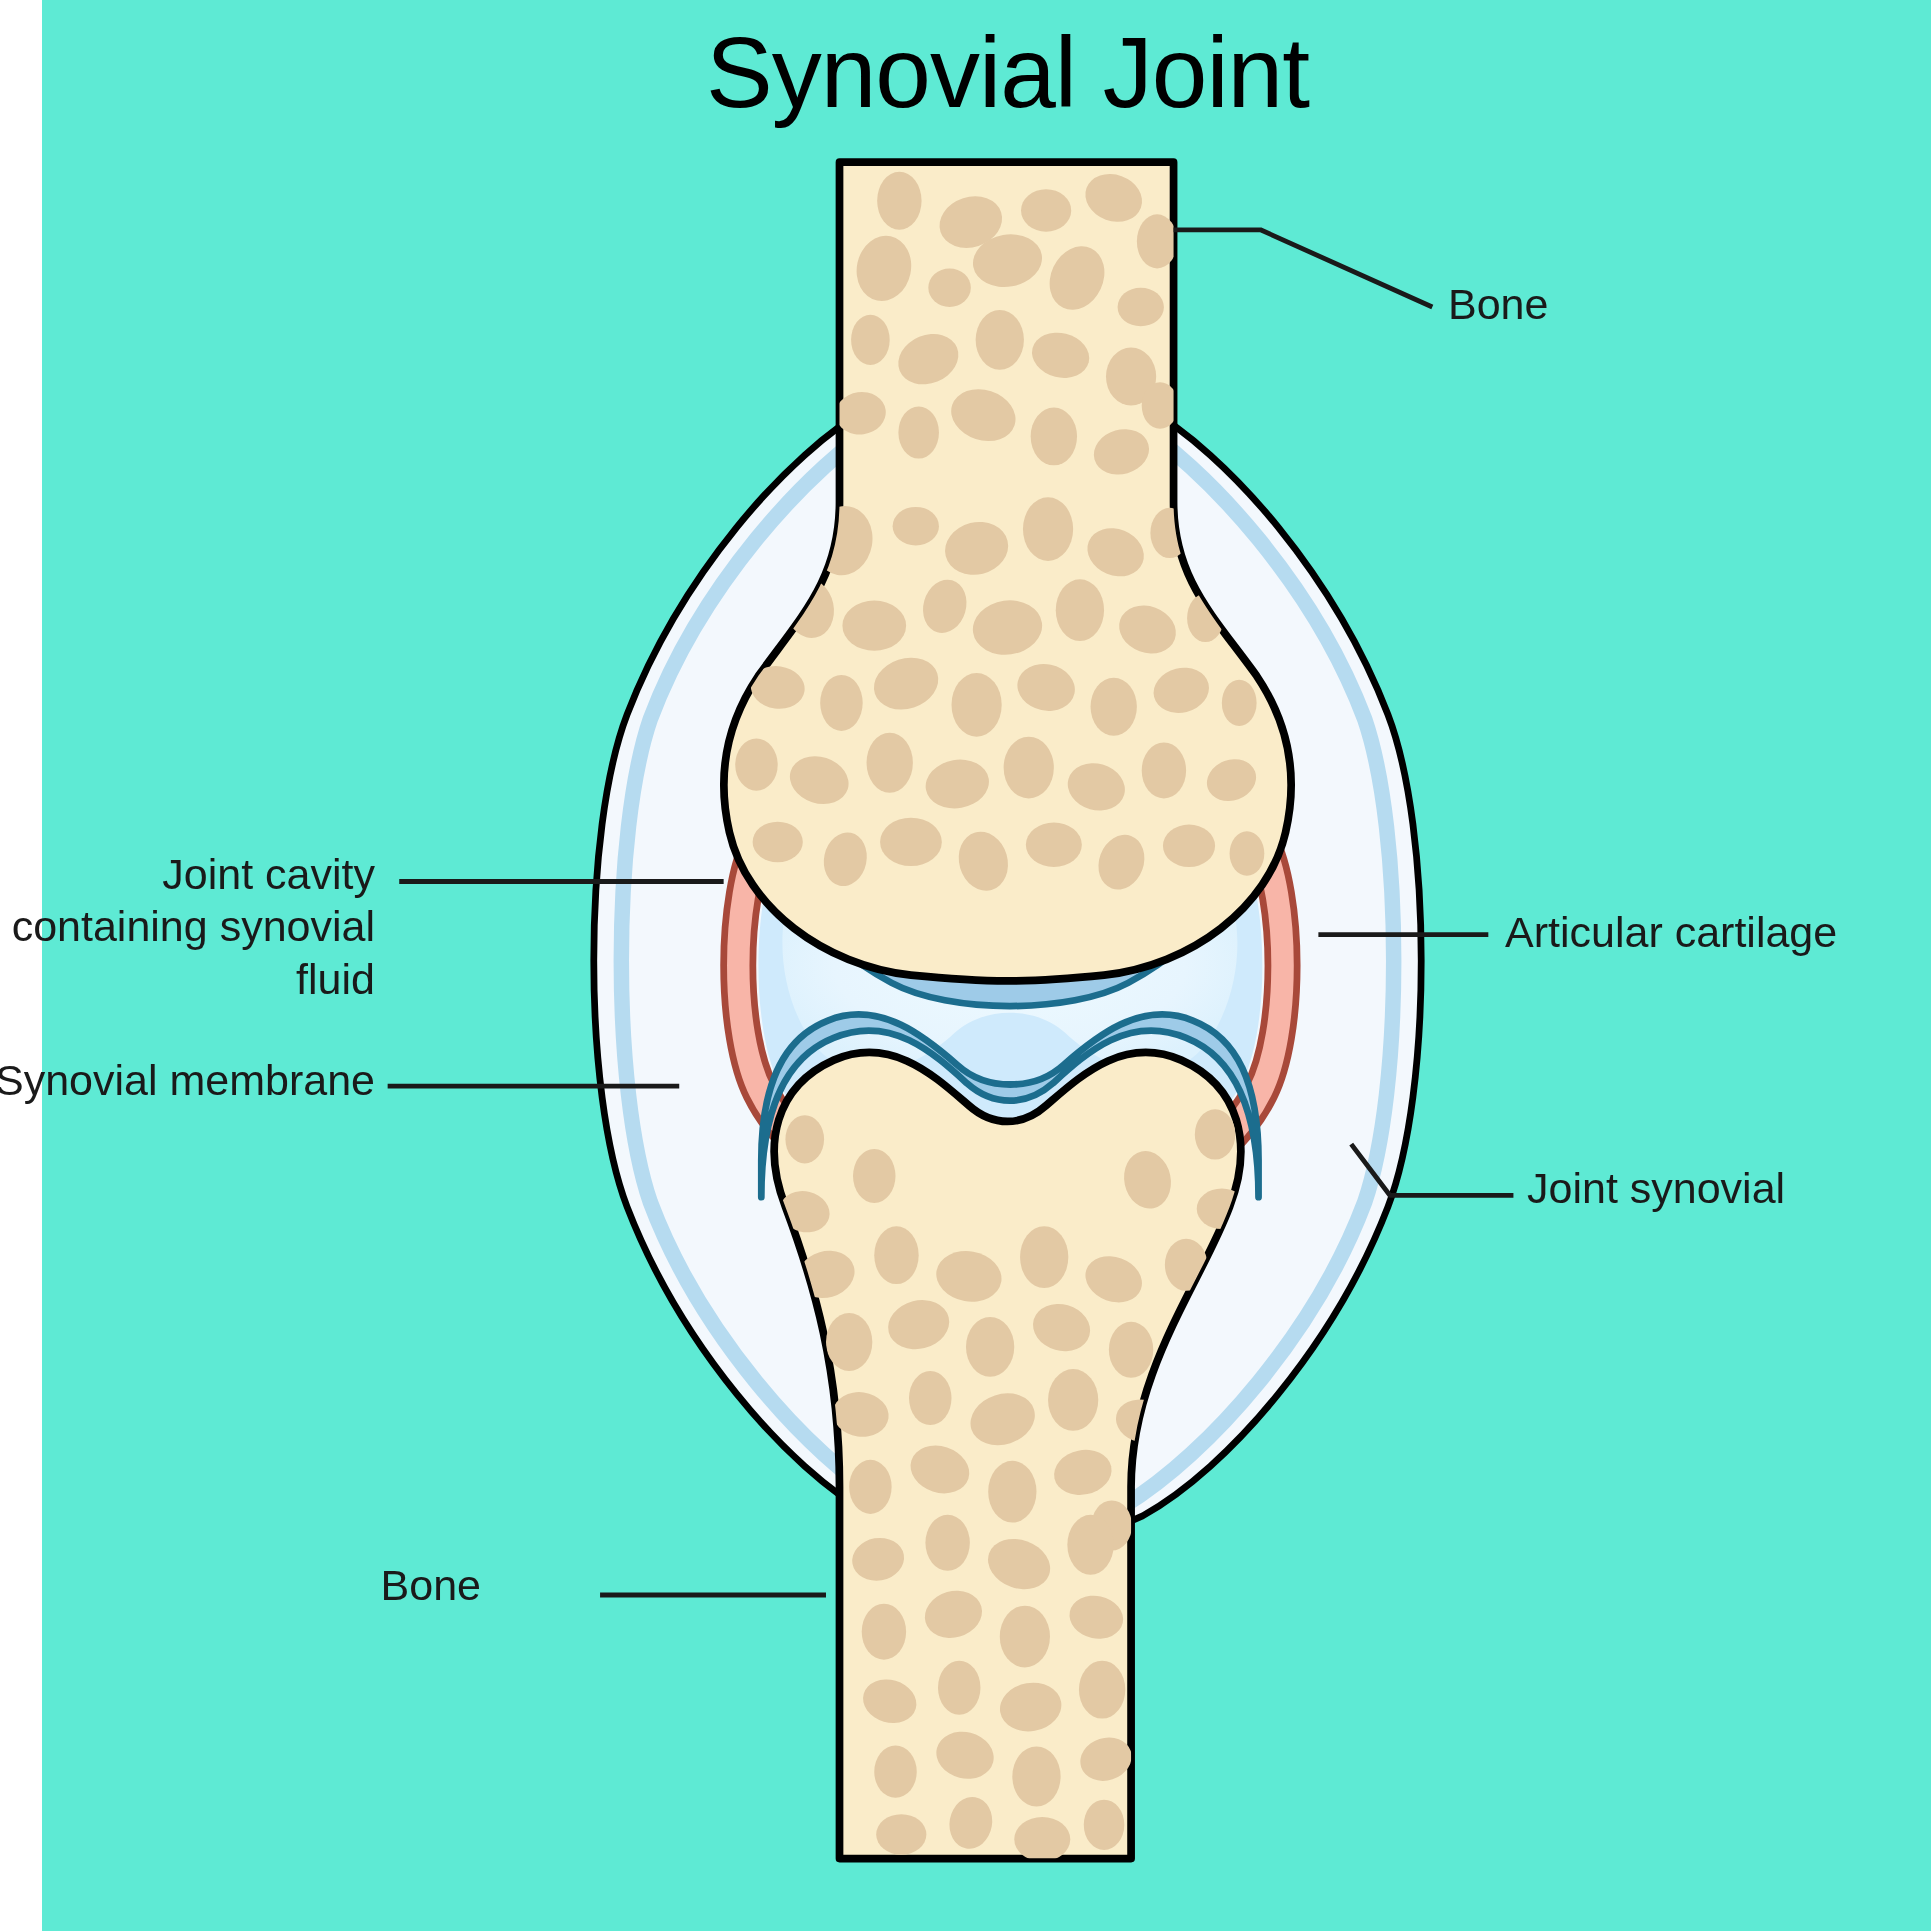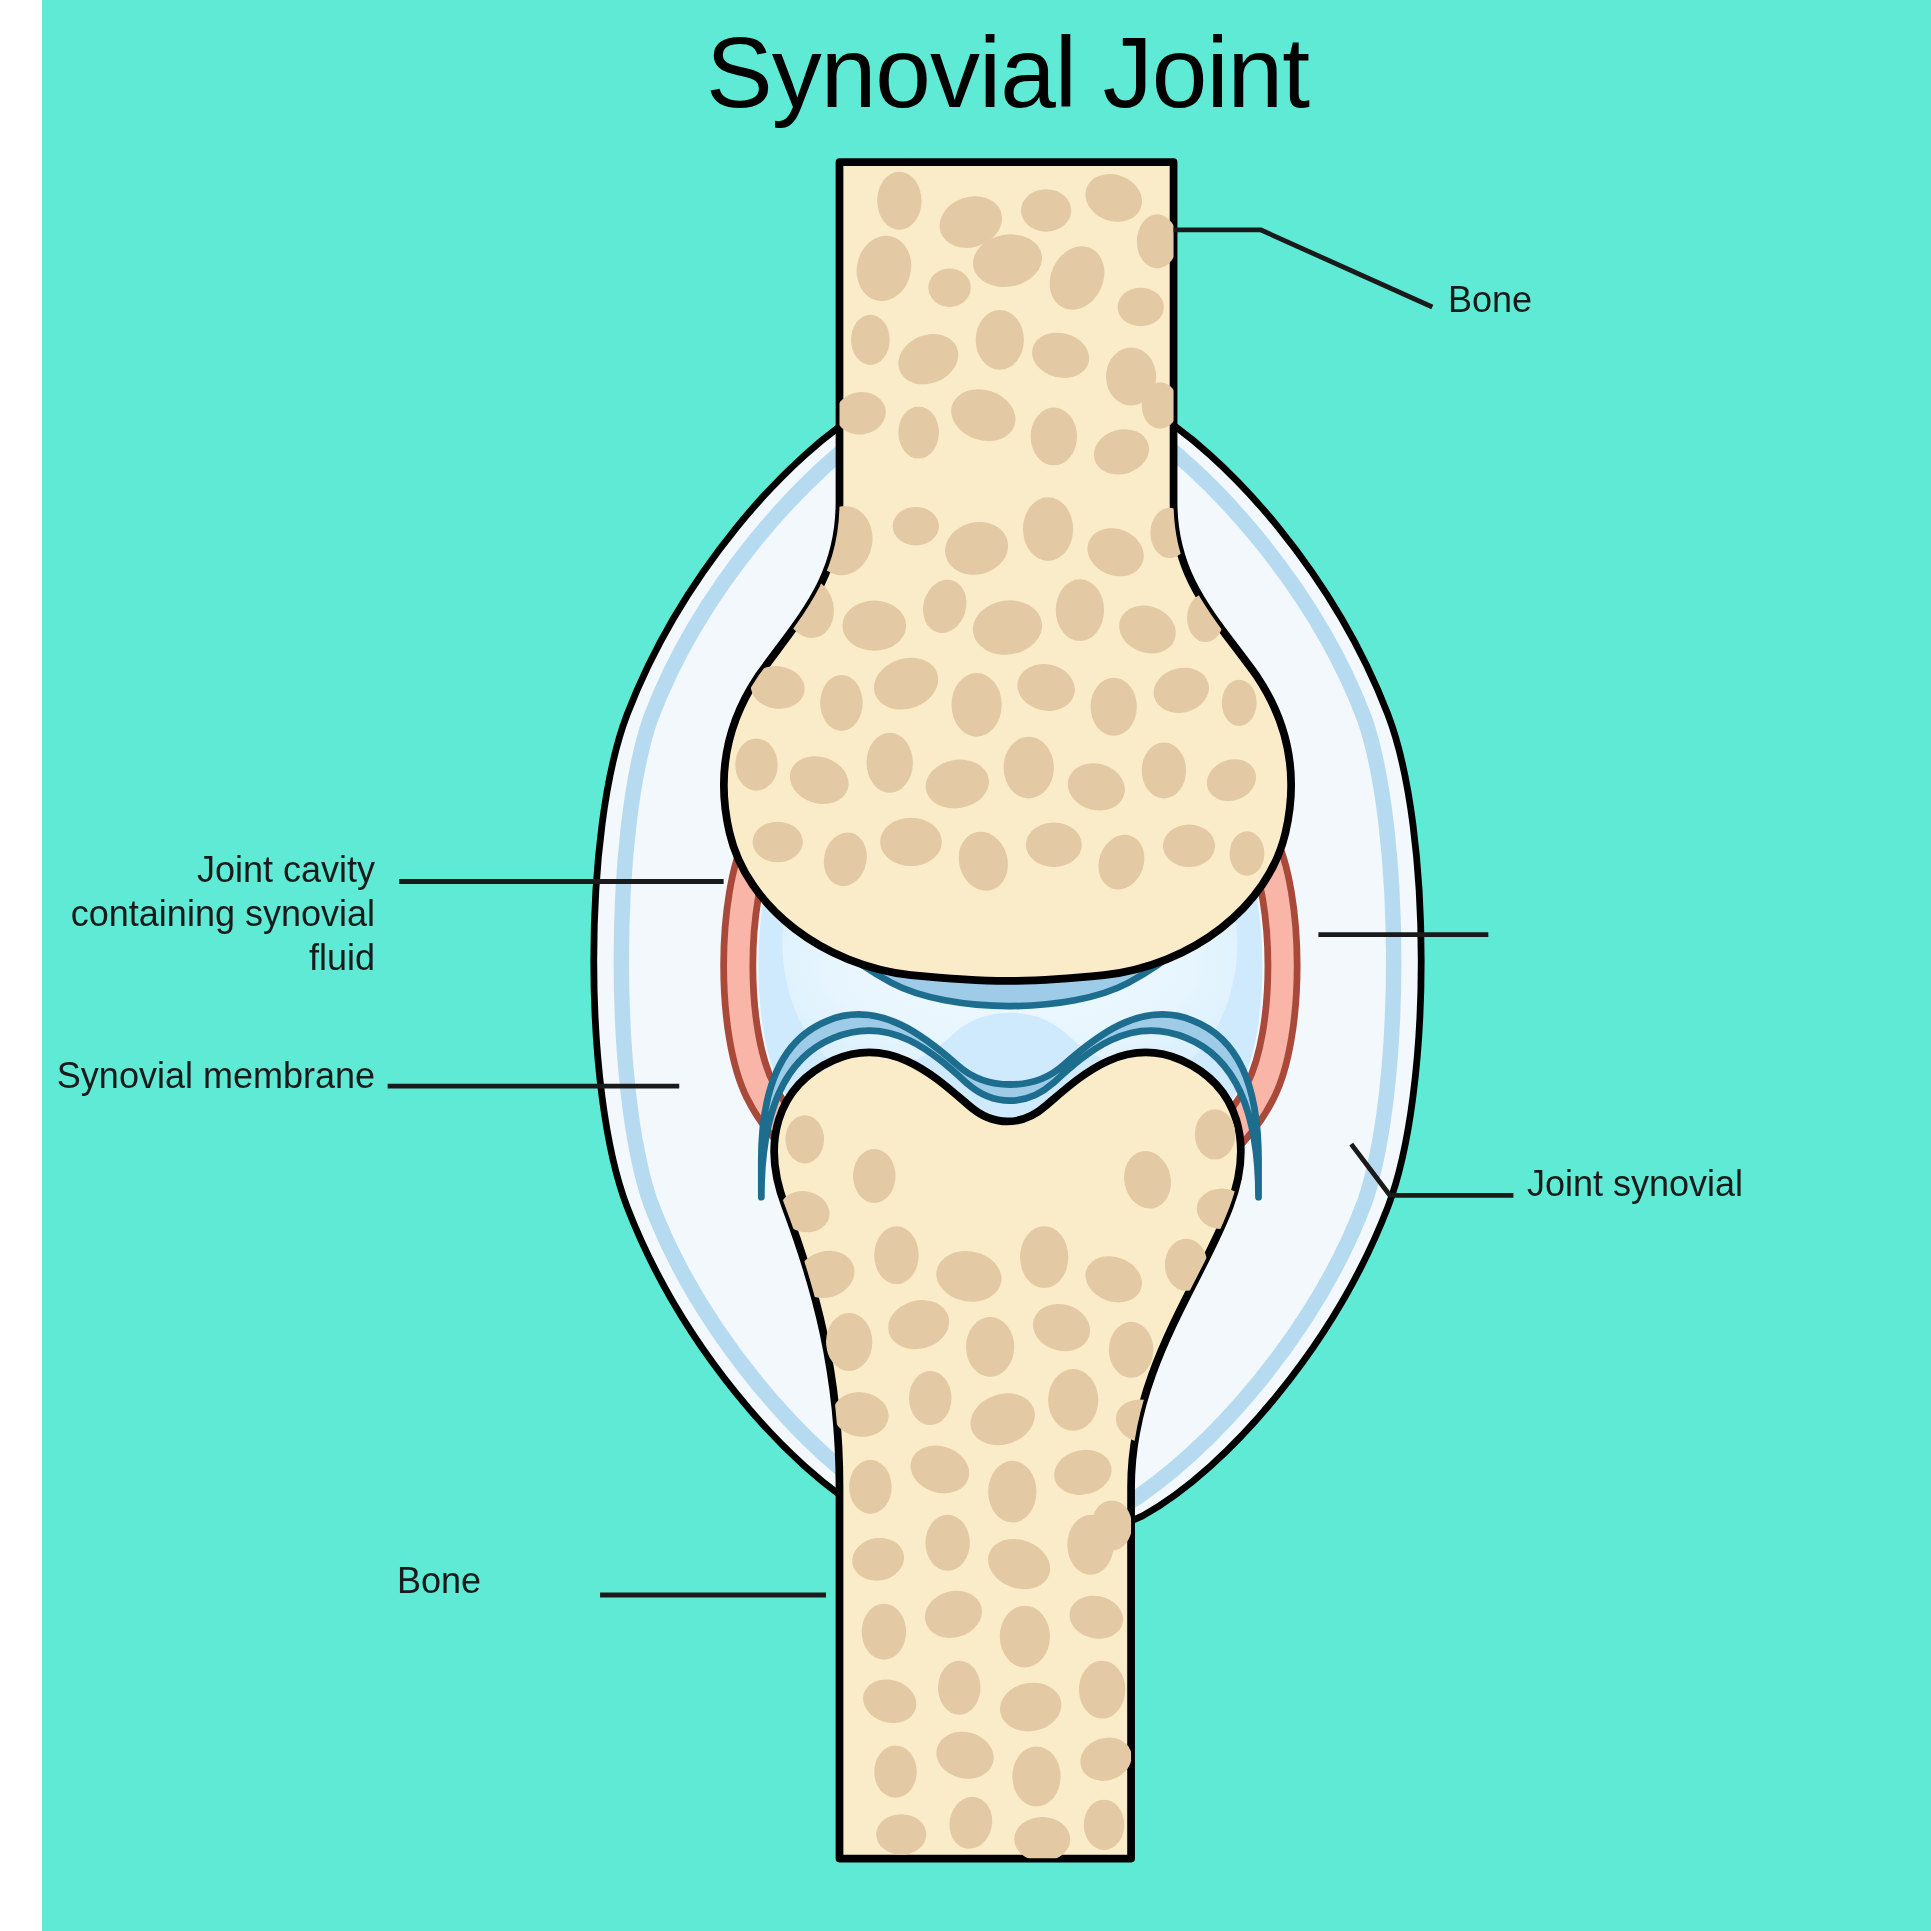--- a/index.html
+++ b/index.html
@@ -35,21 +35,21 @@
   svg#joint-svg {
     position: absolute;
     left: 0;
     top: 0;
     width: 1931px;
     height: 1931px;
     display: block;
   }
   .label-text {
     position: absolute;
-    font-size: 36px;
+    font-size: 43px;
     color: #1a1a1a;
     font-weight: 400;
     line-height: 1.22;
     white-space: pre;
   }
   .label-right { text-align: left; }
   .label-left  { text-align: right; }
 
   #label-bone-top   { left: 1406px; top: 278px; }
   #label-cartilage  { left: 1463px; top: 906px; }
@@ -336,20 +336,21 @@
       <line x1="1322" y1="968" x2="1498" y2="968"></line>
       <path d="M1356,1185 L1396,1238 L1524,1238" stroke-linejoin="round"></path>
       <line x1="370" y1="913" x2="706" y2="913"></line>
       <line x1="358" y1="1125" x2="660" y2="1125"></line>
       <line x1="578" y1="1652" x2="812" y2="1652"></line>
     </g>
   </svg>
 
   <div class="label-text label-right" id="label-bone-top">Bone</div>
 
+  <div class="label-text label-right" id="label-cartilage">Articular cartilage</div>
 
   <div class="label-text label-right" id="label-capsule">Joint synovial</div>
 
   <div class="label-text label-left" id="label-cavity">Joint cavity
 containing synovial
 fluid</div>
 
   <div class="label-text label-left" id="label-membrane">Synovial membrane</div>
 
   <div class="label-text label-left" id="label-bone-bot">Bone</div>

